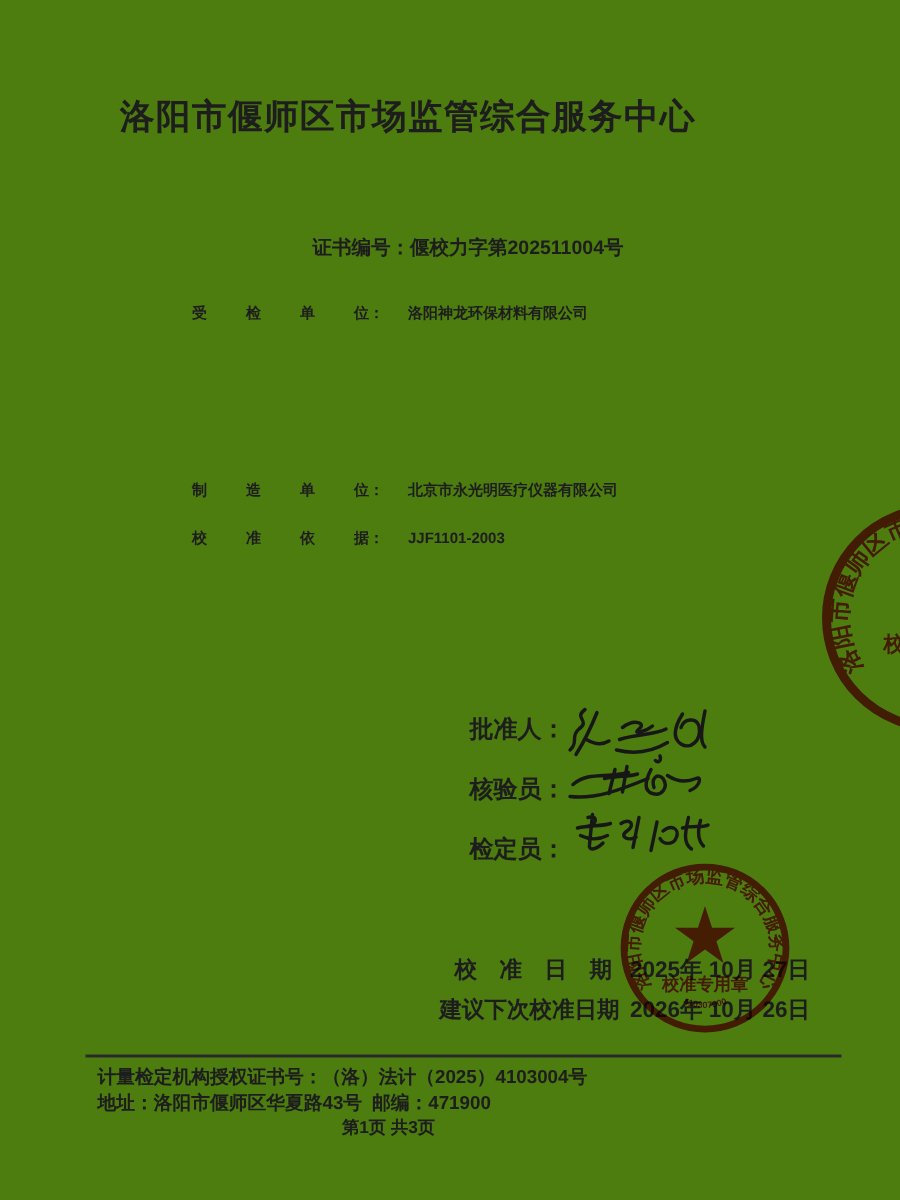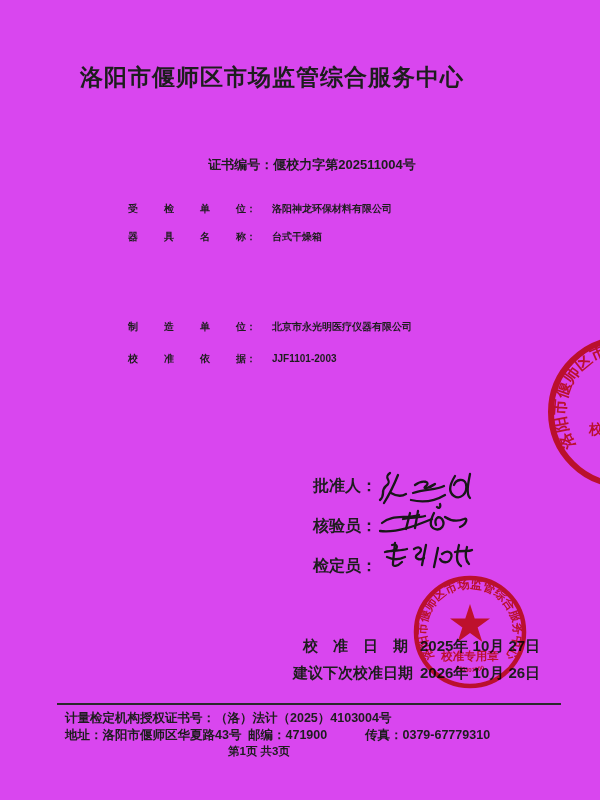--- a/index.html
+++ b/index.html
@@ -1,17 +1,17 @@
 <!DOCTYPE html>
 <html><head>
 <meta charset="utf-8">
 <style>
   html,body{margin:0;padding:0;background:#e9e9e9;}
   .page{
-    position:relative;width:600px;height:800px;background:#d946ef;overflow:hidden;
+    position:relative;width:600px;height:800px;background:#4d7c0f;overflow:hidden;
     font-family:"Liberation Sans",sans-serif;color:#1d1d1d;font-weight:bold;
   }
   .abs{position:absolute;white-space:nowrap;}
   .org-title{left:0;top:62px;width:544px;text-align:center;font-size:23px;letter-spacing:1px;}
   .doc-title{left:0;top:110px;width:520px;text-align:center;font-size:25px;letter-spacing:9px;word-spacing:9px;}
   .cert-no{left:12px;top:156px;width:600px;text-align:center;font-size:13px;}
   .field-row{left:128px;font-size:10px;}
   .f-label{display:inline-block;width:118px;text-align:justify;text-align-last:justify;}
   .f-value{margin-left:16px;}
   .sig-label{left:313px;font-size:16px;}
@@ -28,23 +28,20 @@
 </head>
 <body>
 
 <div class="page">
 
   <div class="abs org-title">洛阳市偃师区市场监管综合服务中心</div>
   <div class="abs cert-no">证书编号：偃校力字第202511004号</div>
 
   <div class="abs field-row" style="top:202px">
     <span class="f-label">受 检 单 位</span><span>：</span><span class="f-value">洛阳神龙环保材料有限公司</span>
-  </div>
-  <div class="abs field-row" style="top:230px">
-    <span class="f-label">器 具 名 称</span><span>：</span><span class="f-value">台式干燥箱</span>
   </div>
   <div class="abs field-row" style="top:320px">
     <span class="f-label">制 造 单 位</span><span>：</span><span class="f-value">北京市永光明医疗仪器有限公司</span>
   </div>
   <div class="abs field-row" style="top:352px">
     <span class="f-label">校 准 依 据</span><span>：</span><span class="f-value">JJF1101-2003</span>
   </div>
 
   <div class="abs sig-label" style="top:476px">批准人：</div>
   <div class="abs sig-label" style="top:516px">核验员：</div>
@@ -108,16 +105,15 @@
     <path d="M0,-50 L11.23,-15.45 L47.55,-15.45 L18.16,5.9 L29.39,40.45 L0,19.1 L-29.39,40.45 L-18.16,5.9 L-47.55,-15.45 L-11.23,-15.45 Z" transform="translate(59,52) scale(0.42)" fill="#dd2a1e"></path>
     <text x="59" y="87" font-size="11.5" text-anchor="middle">校准专用章</text>
     <path id="ct2" d="M 24.4,79 A 40,40 0 0 0 93.6,79" fill="none"></path>
     <text font-size="6"><textPath href="#ct2" startOffset="50%" text-anchor="middle">410307000</textPath></text>
   </svg>
 
   <div class="abs footer-rule"></div>
   <div class="abs ft" style="left:65px;top:710px">计量检定机构授权证书号：（洛）法计（2025）4103004号</div>
   <div class="abs ft" style="left:65px;top:727px">地址：洛阳市偃师区华夏路43号</div>
   <div class="abs ft" style="left:248px;top:727px">邮编：471900</div>
-  <div class="abs ft" style="left:365px;top:727px">传真：0379-67779310</div>
   <div class="abs ft-page" style="left:165px;top:744px;width:125px;text-align:right">第1页  共3页</div>
 
 </div>
 
 </body></html>

